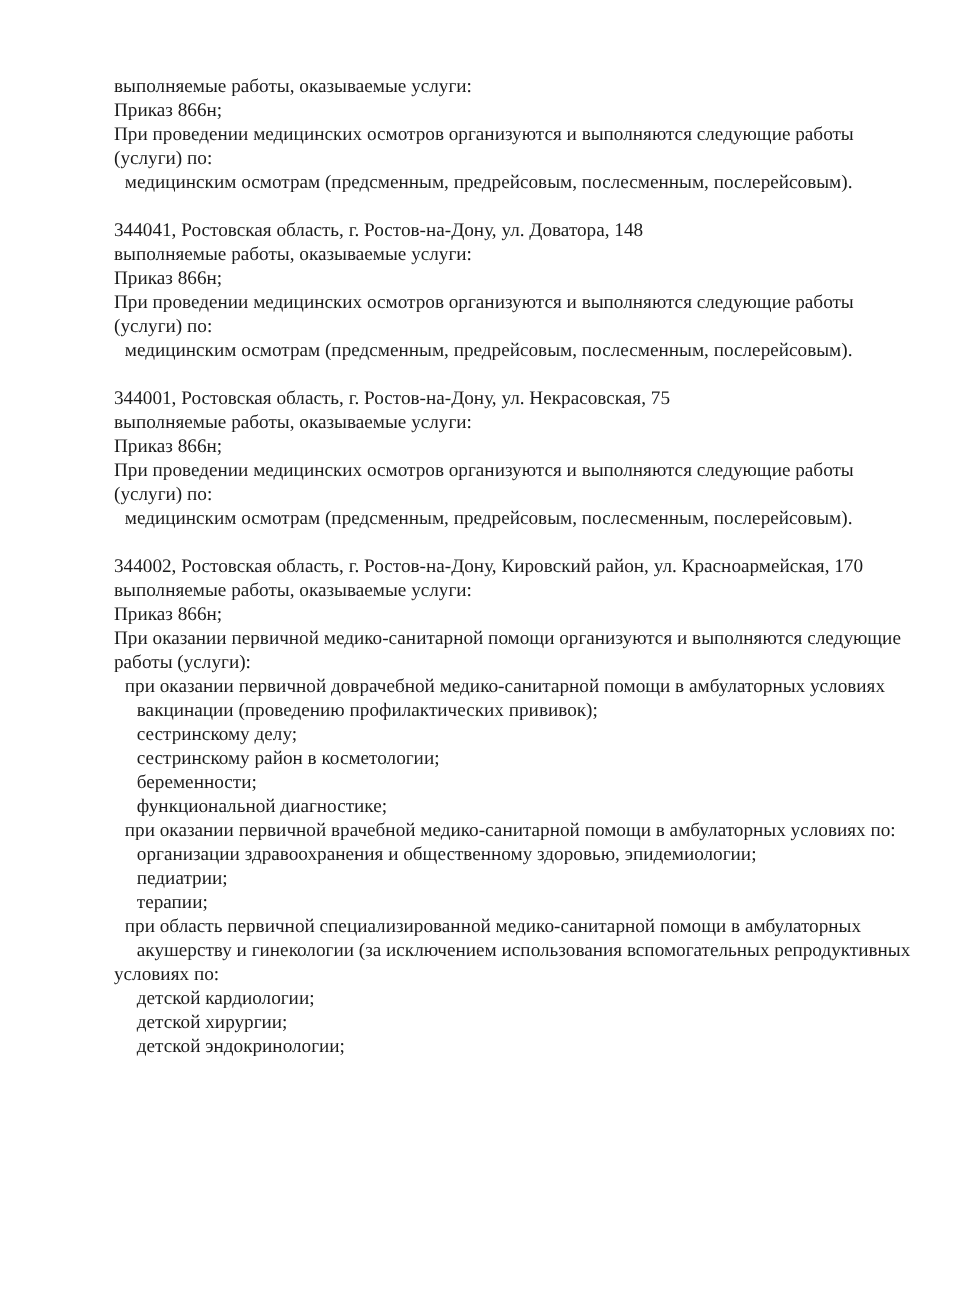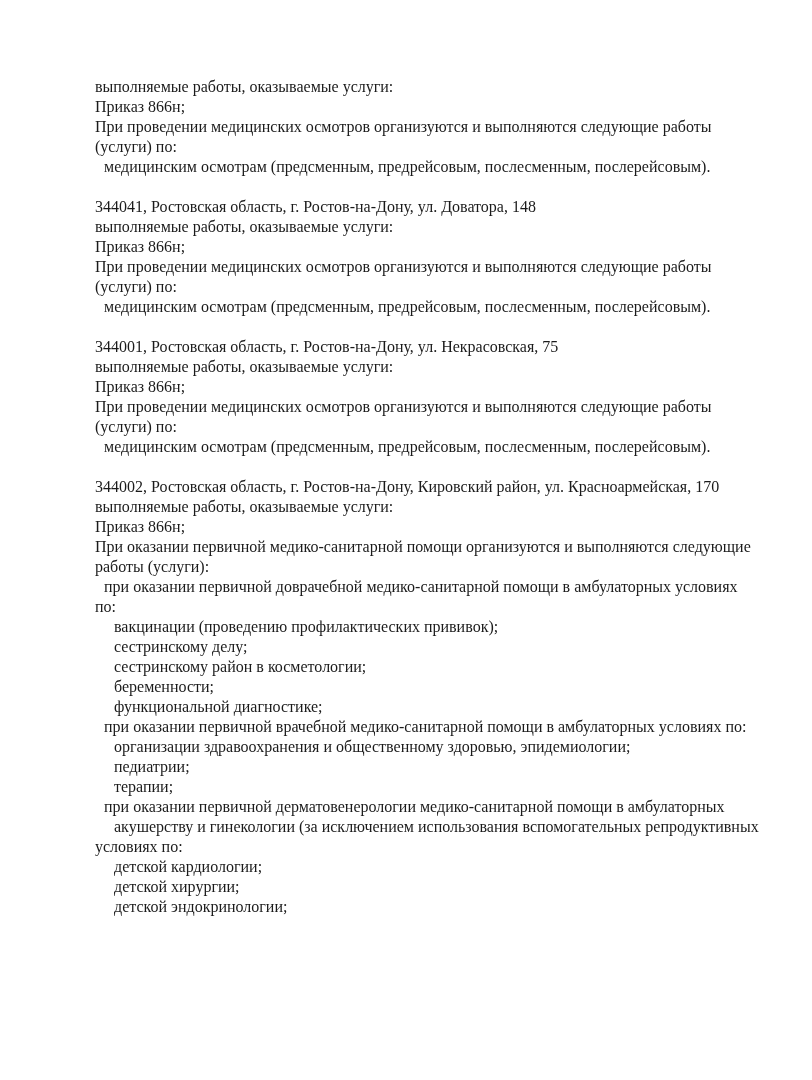--- a/index.html
+++ b/index.html
@@ -19,21 +19,21 @@
     top: 61px;
     left: 95px;
     width: 690px;
     font-family: "Liberation Serif", "DejaVu Serif", serif;
     font-size: 16px;
     line-height: 20px;
     color: #1b1b1b;
     -webkit-font-smoothing: antialiased;
   }
   .section {
-    margin: 16px 0 20px 0;
+    margin: 2px 0 20px 0;
     padding: 0;
   }
   .section:last-child { margin-bottom: 0; }
   .line {
     white-space: pre;
     min-height: 20px;
   }
   .i0 { padding-left: 0; }
   .i1 { padding-left: 9px; }
   .i2 { padding-left: 19px; }
@@ -66,31 +66,30 @@
         <div class="line i0">(услуги) по:</div>
         <div class="line i1">медицинским осмотрам (предсменным, предрейсовым, послесменным, послерейсовым).</div>
       </div>
       <div class="section">
         <div class="line i0">344002, Ростовская область, г. Ростов-на-Дону, Кировский район, ул. Красноармейская, 170</div>
         <div class="line i0">выполняемые работы, оказываемые услуги:</div>
         <div class="line i0">Приказ 866н;</div>
         <div class="line i0">При оказании первичной медико-санитарной помощи организуются и выполняются следующие</div>
         <div class="line i0">работы (услуги):</div>
         <div class="line i1">при оказании первичной доврачебной медико-санитарной помощи в амбулаторных условиях</div>
-        <div class="line i0">по:</div>
         <div class="line i2">вакцинации (проведению профилактических прививок);</div>
         <div class="line i2">сестринскому делу;</div>
         <div class="line i2">сестринскому район в косметологии;</div>
         <div class="line i2">беременности;</div>
         <div class="line i2">функциональной диагностике;</div>
         <div class="line i1">при оказании первичной врачебной медико-санитарной помощи в амбулаторных условиях по:</div>
         <div class="line i2">организации здравоохранения и общественному здоровью, эпидемиологии;</div>
         <div class="line i2">педиатрии;</div>
         <div class="line i2">терапии;</div>
-        <div class="line i1">при оказании первичной дерматовенерологии медико-санитарной помощи в амбулаторных</div>
+        <div class="line i1">при область первичной специализированной медико-санитарной помощи в амбулаторных</div>
         <div class="line i2">акушерству и гинекологии (за исключением использования вспомогательных репродуктивных</div>
         <div class="line i0">условиях по:</div>
         <div class="line i2">детской кардиологии;</div>
         <div class="line i2">детской хирургии;</div>
         <div class="line i2">детской эндокринологии;</div>
       </div>
     </div>
 </div>
 
 </body></html>

